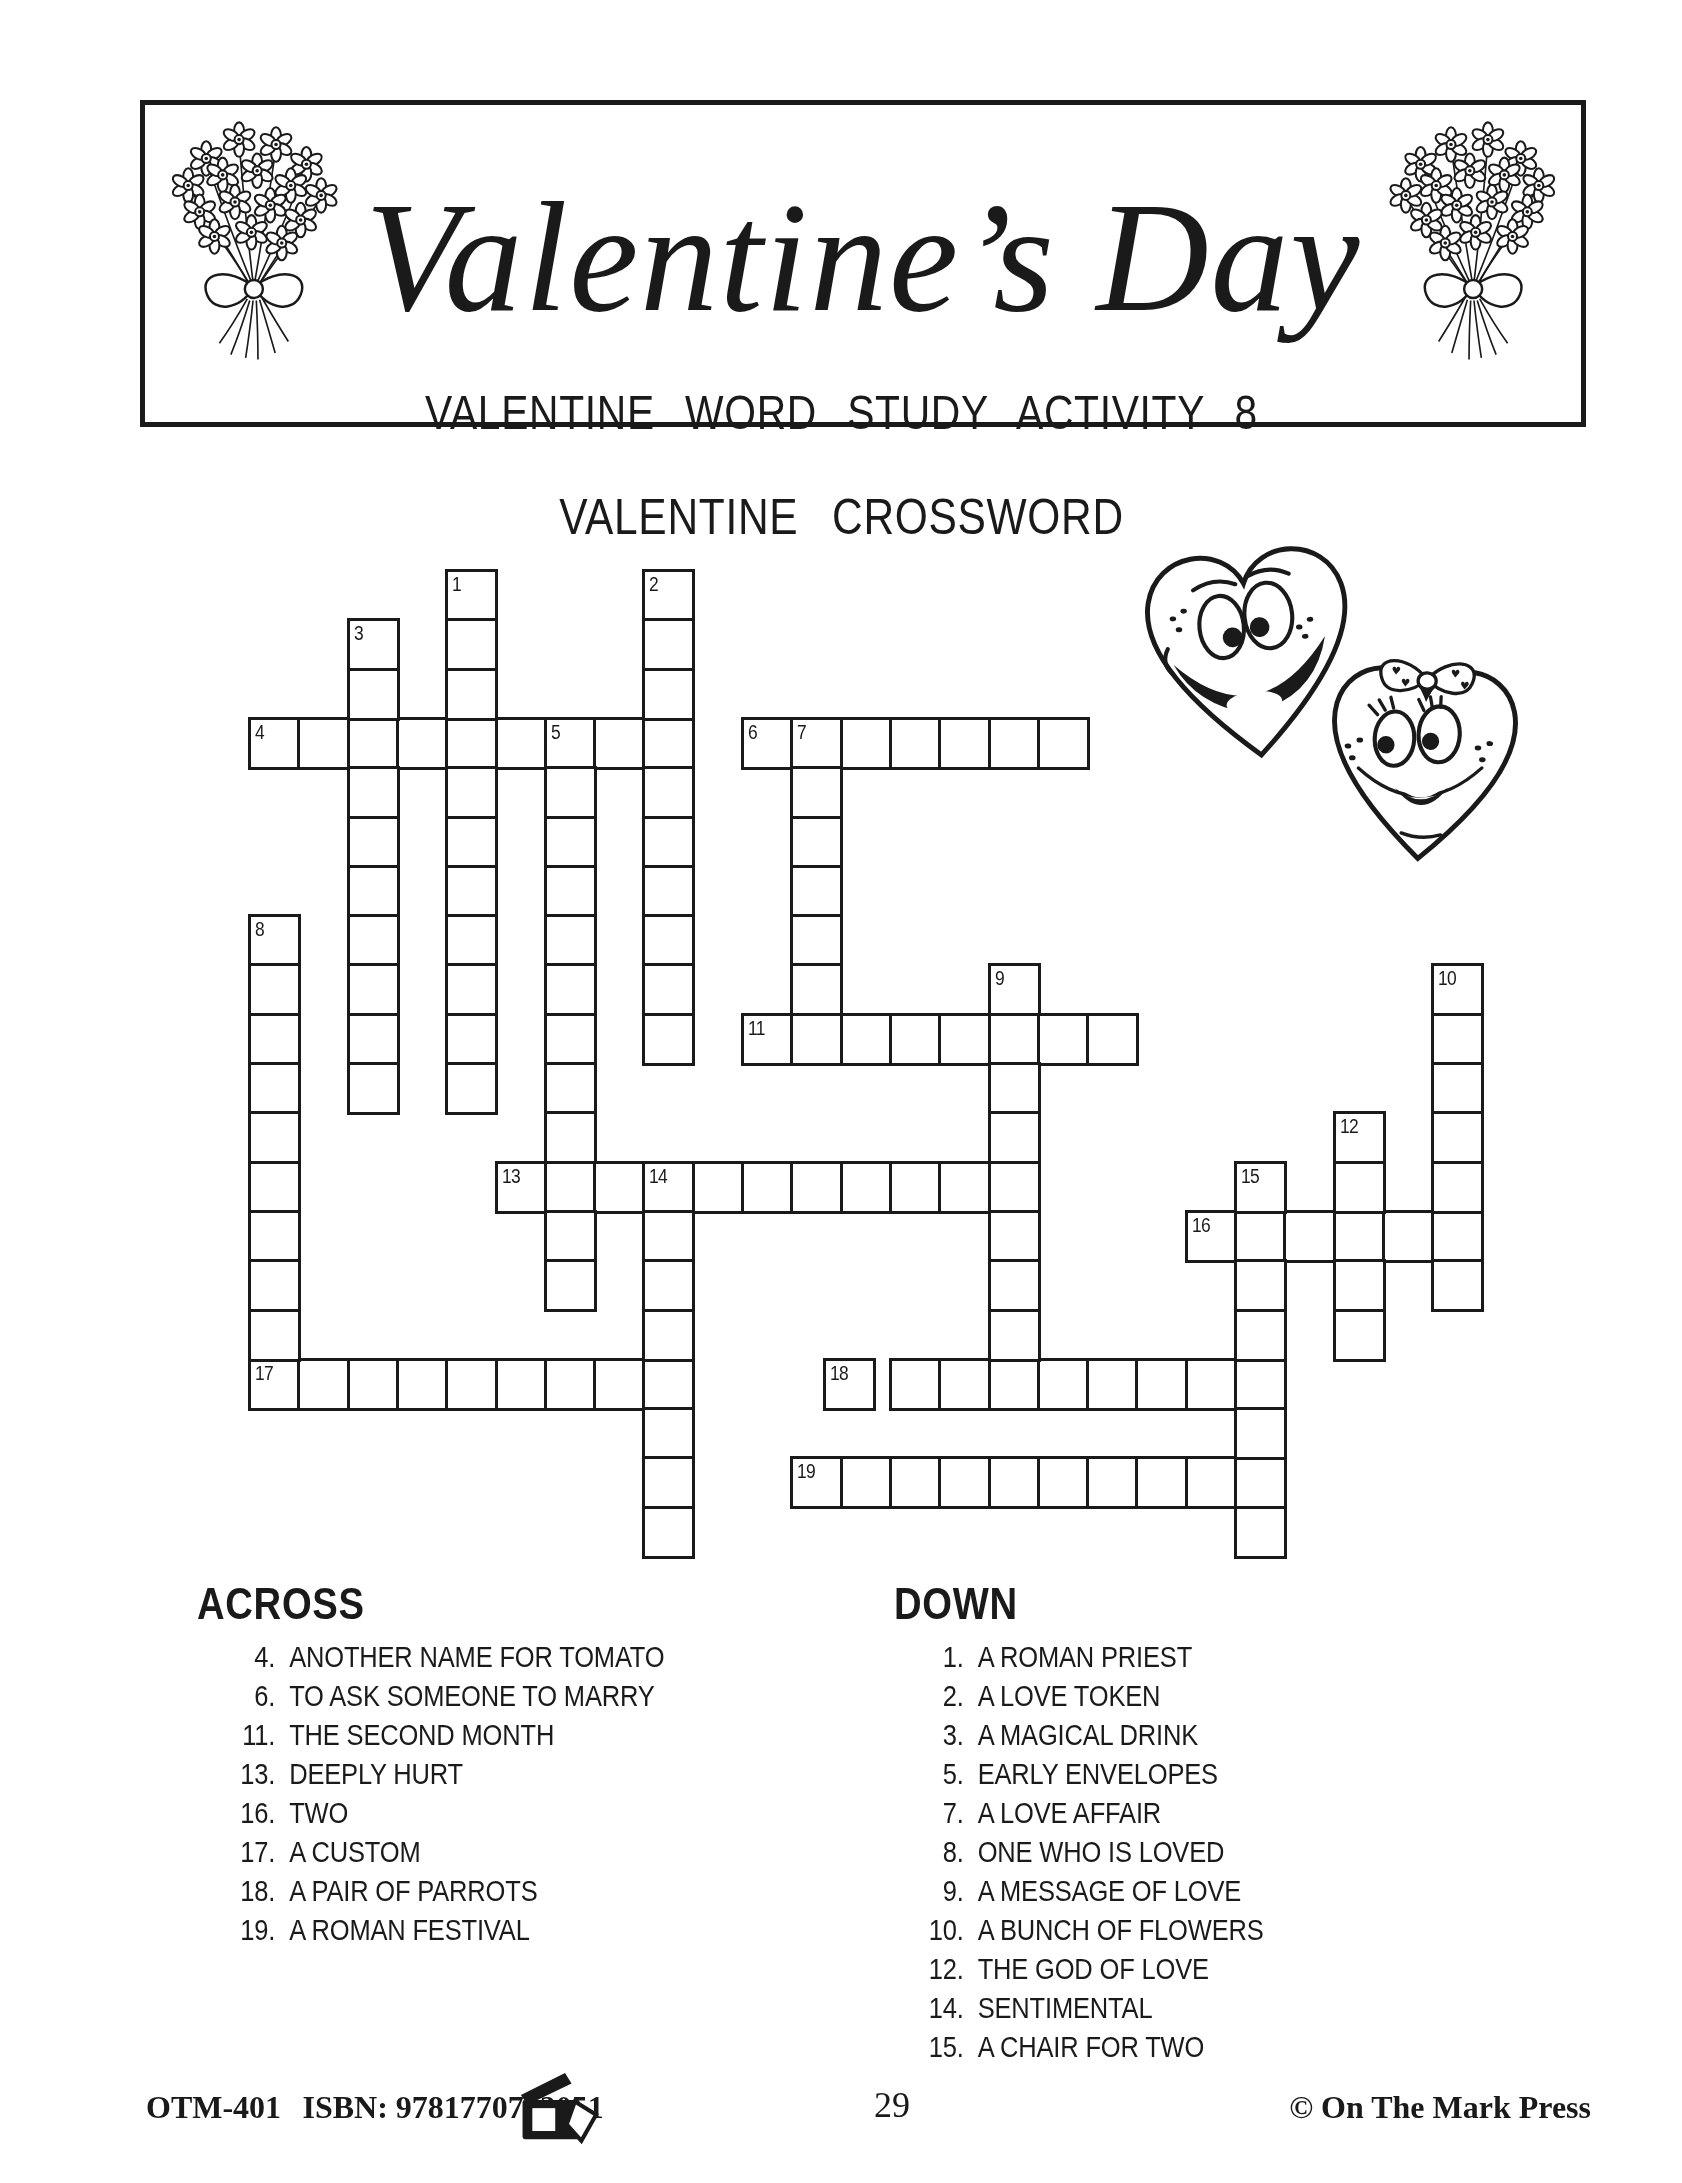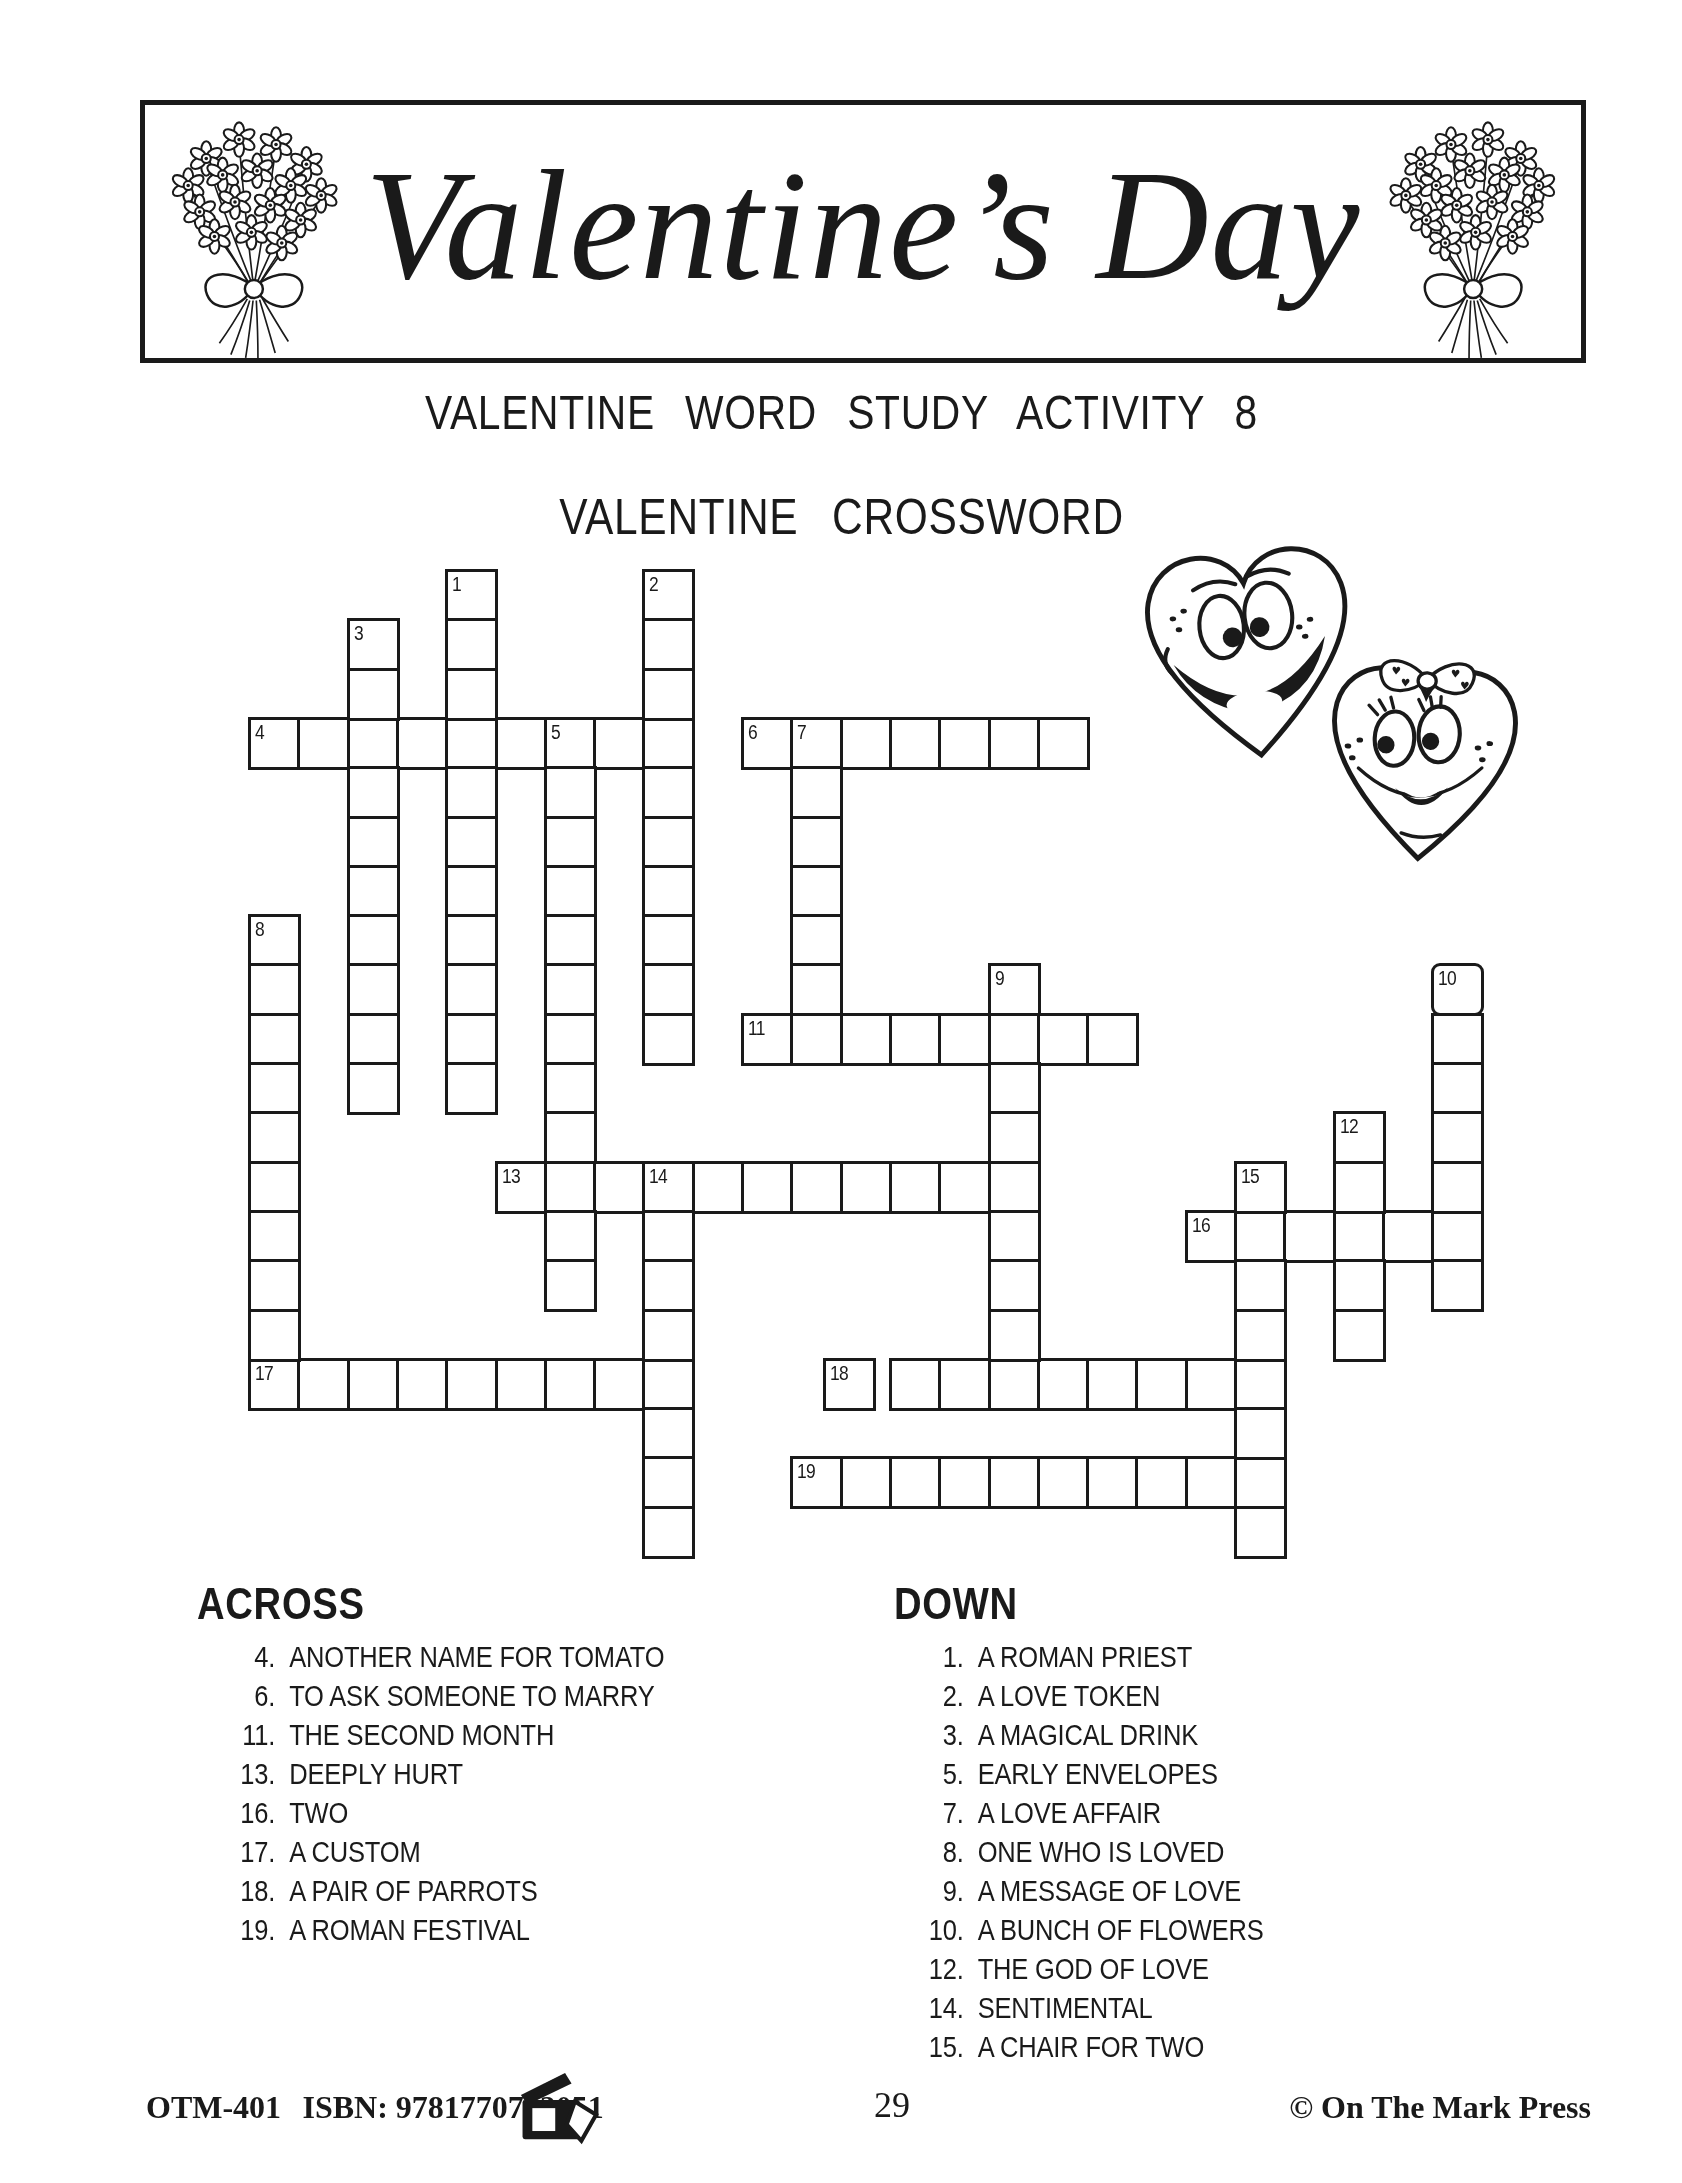--- a/index.html
+++ b/index.html
@@ -3,21 +3,21 @@
 <meta charset="utf-8">
 <style>
   * { box-sizing: border-box; }
   html,body { margin:0; padding:0; background:#fff; }
   .page {
     position:relative; width:1683px; height:2183px; background:#fff;
     font-family:"Liberation Sans", sans-serif; color:#1a1a1a; overflow:hidden;
   }
   
   .banner {
-    position:absolute; left:140px; top:100px; width:1446px; height:263px;
+    position:absolute; left:140px; top:100px; width:1446px; height:327px;
     border:5px solid #1a1a1a; background:#fff;
     display:flex; align-items:center; justify-content:center;
   }
   .script-title {
     font-family:"Liberation Serif", serif; font-style:italic;
     font-size:156px; line-height:1; white-space:nowrap; margin-top:-11.5px;
     letter-spacing:1.6px;
   }
   .bouquet { position:absolute; top:8.2px; }
   .bouquet.left  { left:11.5px; }
@@ -294,21 +294,21 @@
       <div class="cell" style="left: 0px; top: 690px;"></div>
       <div class="cell" style="left: 0px; top: 740px;"></div>
       <div class="cell" style="left: 740px; top: 394px;">
         <span class="cellnum">9</span>
       </div>
       <div class="cell" style="left: 740px; top: 493px;"></div>
       <div class="cell" style="left: 740px; top: 542px;"></div>
       <div class="cell" style="left: 740px; top: 641px;"></div>
       <div class="cell" style="left: 740px; top: 690px;"></div>
       <div class="cell" style="left: 740px; top: 740px;"></div>
-      <div class="cell" style="left: 1183px; top: 394px; border-radius: 9px;">
+      <div class="cell" style="left: 1183px; top: 394px;">
         <span class="cellnum">10</span>
       </div>
       <div class="cell" style="left: 1183px; top: 444px;"></div>
       <div class="cell" style="left: 1183px; top: 493px;"></div>
       <div class="cell" style="left: 1183px; top: 542px;"></div>
       <div class="cell" style="left: 1183px; top: 592px;"></div>
       <div class="cell" style="left: 1183px; top: 690px;"></div>
       <div class="cell" style="left: 1085px; top: 542px;">
         <span class="cellnum">12</span>
       </div>

